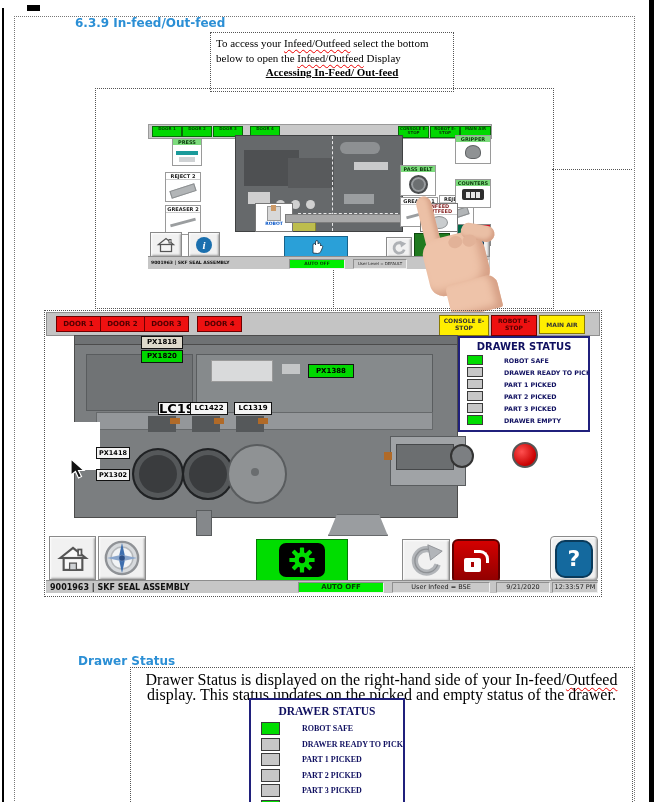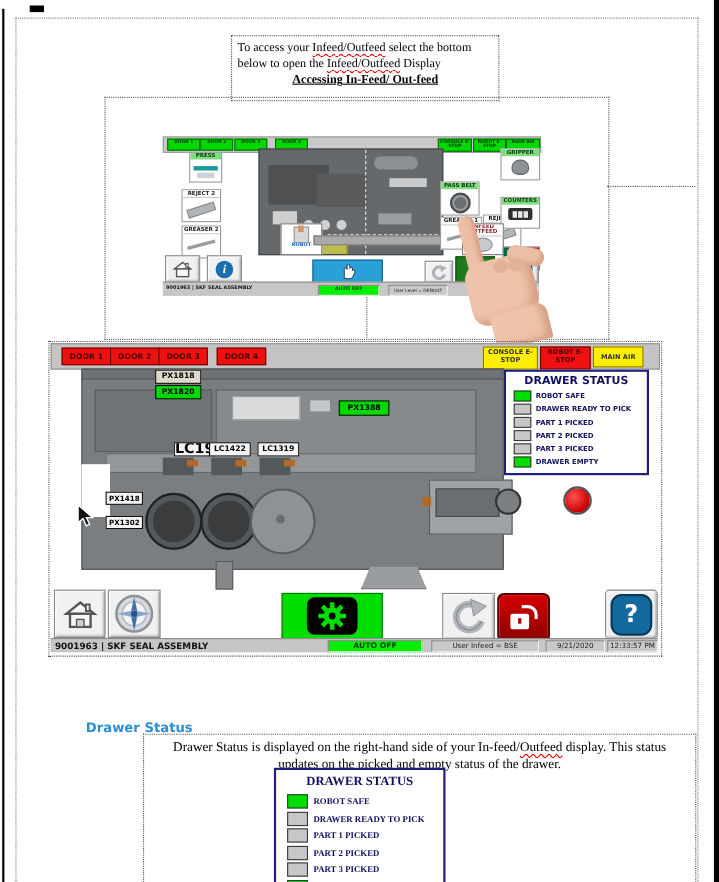--- a/index.html
+++ b/index.html
@@ -29,40 +29,41 @@
         box-shadow:inset 1px 1px 2px #ffffff,inset -1px -1px 2px #9c9c9c;
         display:flex;align-items:center;justify-content:center;}
   .statusbar{background:#c6c6c6;border-top:1px solid #8d8d8d;}
   .scell{position:absolute;background:#c9c9c9;border:1px solid #8f8f8f;
          border-right-color:#efefef;border-bottom-color:#efefef;
          text-align:center;overflow:hidden;color:#222;}
   .scell.on{background:#00ee00;color:#063e06;font-weight:bold;}
   
   .dpanel{background:#fff;border:2px solid #20207c;overflow:hidden;}
   .dtitle{font-weight:bold;color:#101060;text-align:center;overflow:hidden;}
-  .drow{display:flex;align-items:center;}
+  .drow{display:flex;align-items:center;gap:17px;}
   .sw{border:1px solid #3a3a3a;flex:0 0 auto;}
   .sw.green{background:#00dd00;}
   .sw.gray{background:#c7c7c7;}
   .dlabel{font-weight:bold;color:#101060;white-space:nowrap;overflow:hidden;}
   
   .mfrag{position:absolute;}
   .heading-blue{color:#2b8fd5;font-weight:bold;}
 </style>
 </head>
 <body>
 
 <div id="page">
 
   <div class="abs" style="left:2px;top:8px;width:2px;height:794px;background:#000;"></div>
   <div class="abs" style="left:649px;top:0;width:5px;height:802px;background:#000;"></div>
   <div class="abs" style="left:27px;top:5px;width:13px;height:6px;background:#000;"></div>
 
   <div class="abs" style="left:14px;top:16px;width:619px;height:790px;border:1px dotted #777;border-bottom:none;"></div>
 
+  <div class="abs heading-blue sans" style="left:75px;top:16px;font-size:12px;">6.3.9 In-feed/Out-feed</div>
 
   <div class="abs serif" style="left:210px;top:32px;width:232px;height:52px;border:1px dotted #555;padding:3px 5px;font-size:11px;line-height:14.5px;color:#000;">
     <div>
       <span>To access your </span><span class="sp">Infeed/Outfeed</span><span> select the bottom below to open the </span><span class="sp">Infeed/Outfeed</span><span> Display</span>
     </div>
     <div style="text-align:center;font-weight:bold;text-decoration:underline;">Accessing In-Feed/ Out-feed</div>
   </div>
 
   <div class="abs" style="left:95px;top:88px;width:457px;height:219px;border:1px dotted #555;"></div>
   <div class="abs" style="left:552px;top:169px;width:80px;height:0;border-top:1px dotted #555;"></div>
@@ -347,21 +348,21 @@
       <div class="scell" style="left:346px;top:1px;width:96px;height:9px;font-size:6.5px;line-height:9px;">User Infeed = BSE</div>
       <div class="scell" style="left:450px;top:1px;width:52px;height:9px;font-size:6.5px;line-height:9px;">9/21/2020</div>
       <div class="scell" style="left:506px;top:1px;width:44px;height:9px;font-size:6.5px;line-height:9px;">12:33:57 PM</div>
     </div>
   </div>
 
 
   <div class="abs heading-blue sans" style="left:78px;top:654px;font-size:12px;">Drawer Status</div>
 
   <div class="abs serif" style="left:130px;top:667px;width:501px;height:140px;border:1px dotted #555;border-bottom:none;">
-    <div style="padding:4px 10px 0;text-align:center;font-size:12px;line-height:15px;color:#000;">
+    <div style="padding:4px 10px 0;text-align:center;font-size:16px;line-height:15px;color:#000;">
       <span>Drawer Status is displayed on the right-hand side of your In-feed/</span><span class="sp">Outfeed</span><span> display. This status updates on the picked and empty status of the drawer.</span>
     </div>
 
     <div class="abs dpanel" style="left:118px;top:30px;width:152px;height:120px;">
       <div class="dtitle" style="font-size:11.5px;padding-top:5px;">DRAWER STATUS</div>
       <div style="margin:4px 0 0 10px;">
         <div class="drow" style="height:15.5px;">
           <div class="sw green" style="width:17px;height:11px;"></div>
           <div class="dlabel" style="font-size:8px;margin-left:5px;">ROBOT SAFE</div>
         </div>

